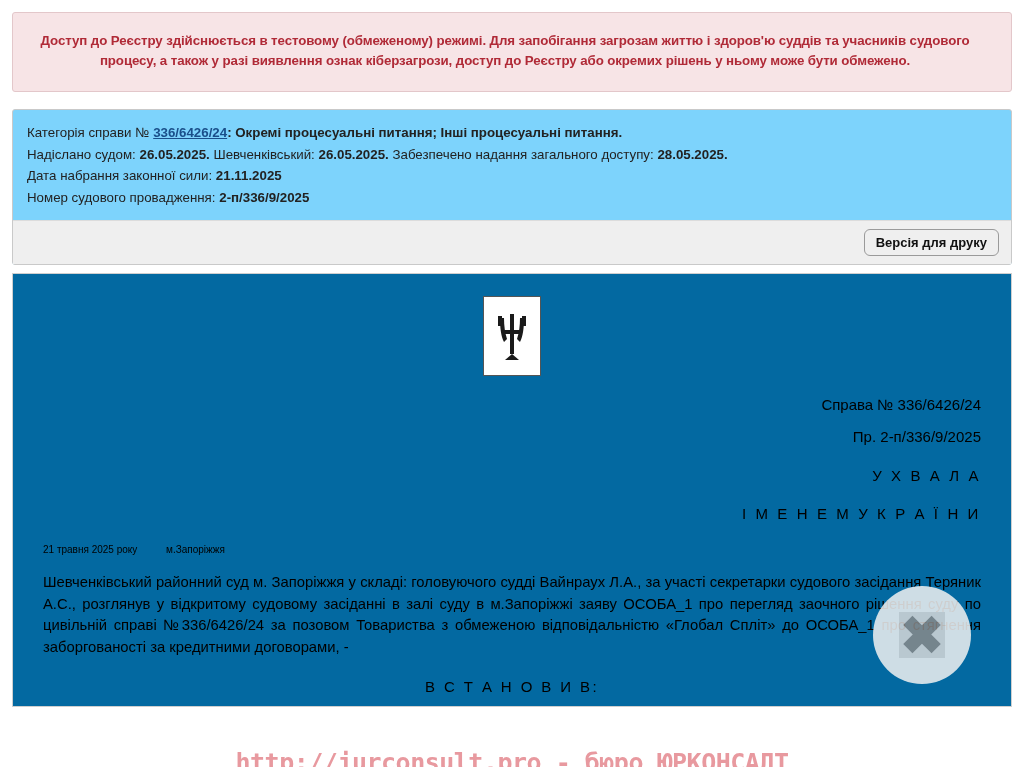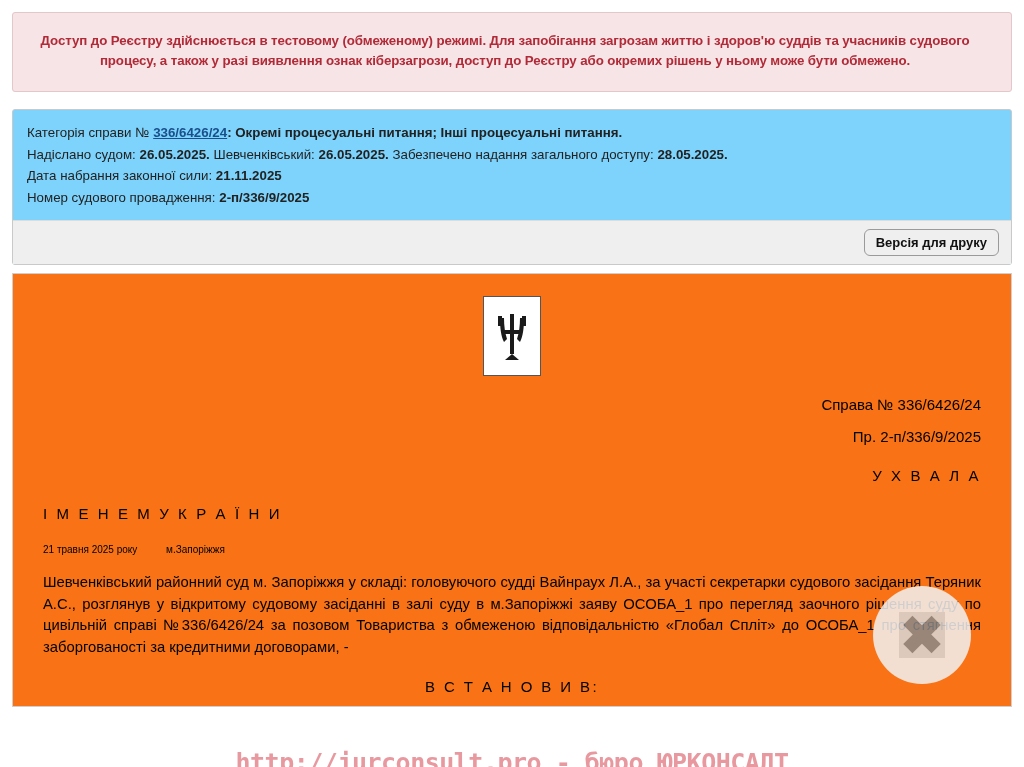--- a/index.html
+++ b/index.html
@@ -71,21 +71,21 @@
     padding: 5px 11px;
     cursor: pointer;
     margin-left: 30px;
   }
 
   
   .doc {
     position: relative;
     margin: 8px 12px 0 12px;
     border: 1px solid #cfcfcf;
-    background: #f97316;
+    background: #0369a1;
     padding: 14px 30px 0 30px;
     height: 434px;
     overflow: hidden;
     font-size: 14.6px;
     color: #000;
   }
   .emblem-wrap {
     display: flex;
     justify-content: center;
     margin-top: 8px;
@@ -105,21 +105,21 @@
   }
   .right-line.second { margin-top: 15px; }
 
   .center-title {
     text-align: right;
     margin-top: 22px;
     letter-spacing: 2.6px;
     font-size: 15px;
   }
   .center-title2 {
-    text-align: left;
+    text-align: right;
     margin-top: 21px;
     letter-spacing: 2.6px;
     font-size: 15px;
   }
   .date-row {
     margin-top: 22px;
     font-size: 10px;
   }
   .date-row .city { padding-left: 26px; }
 

